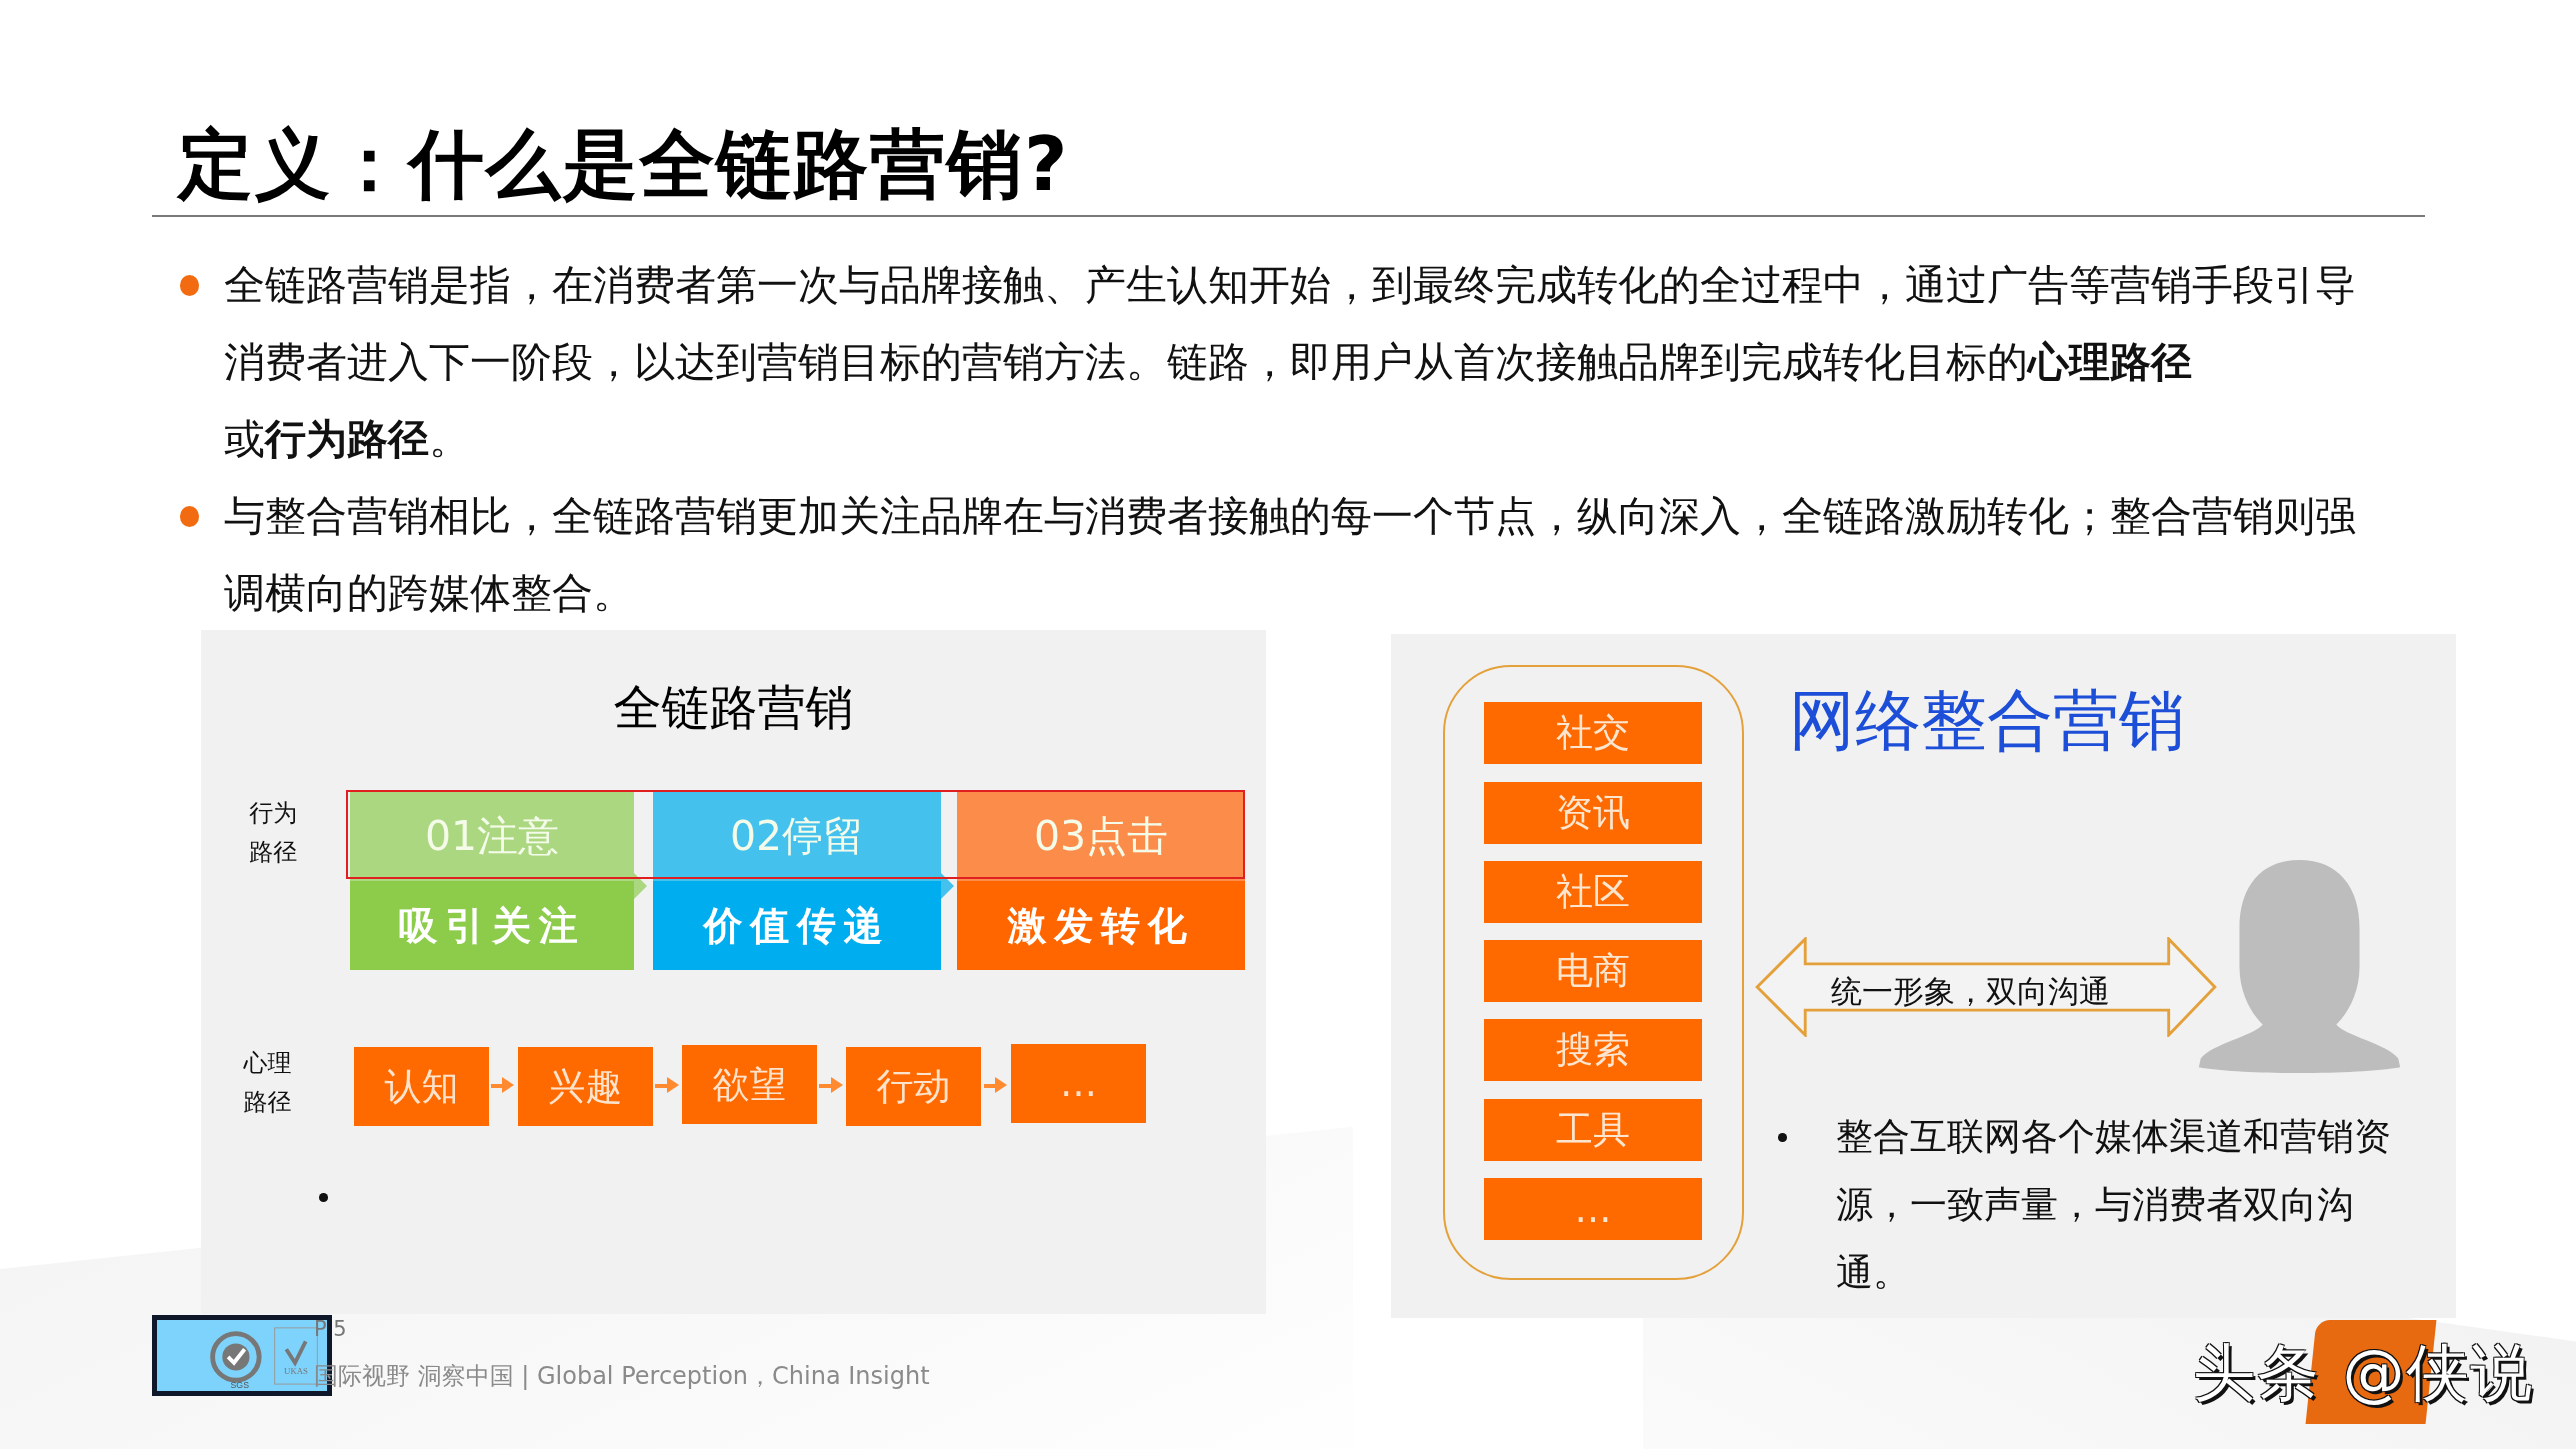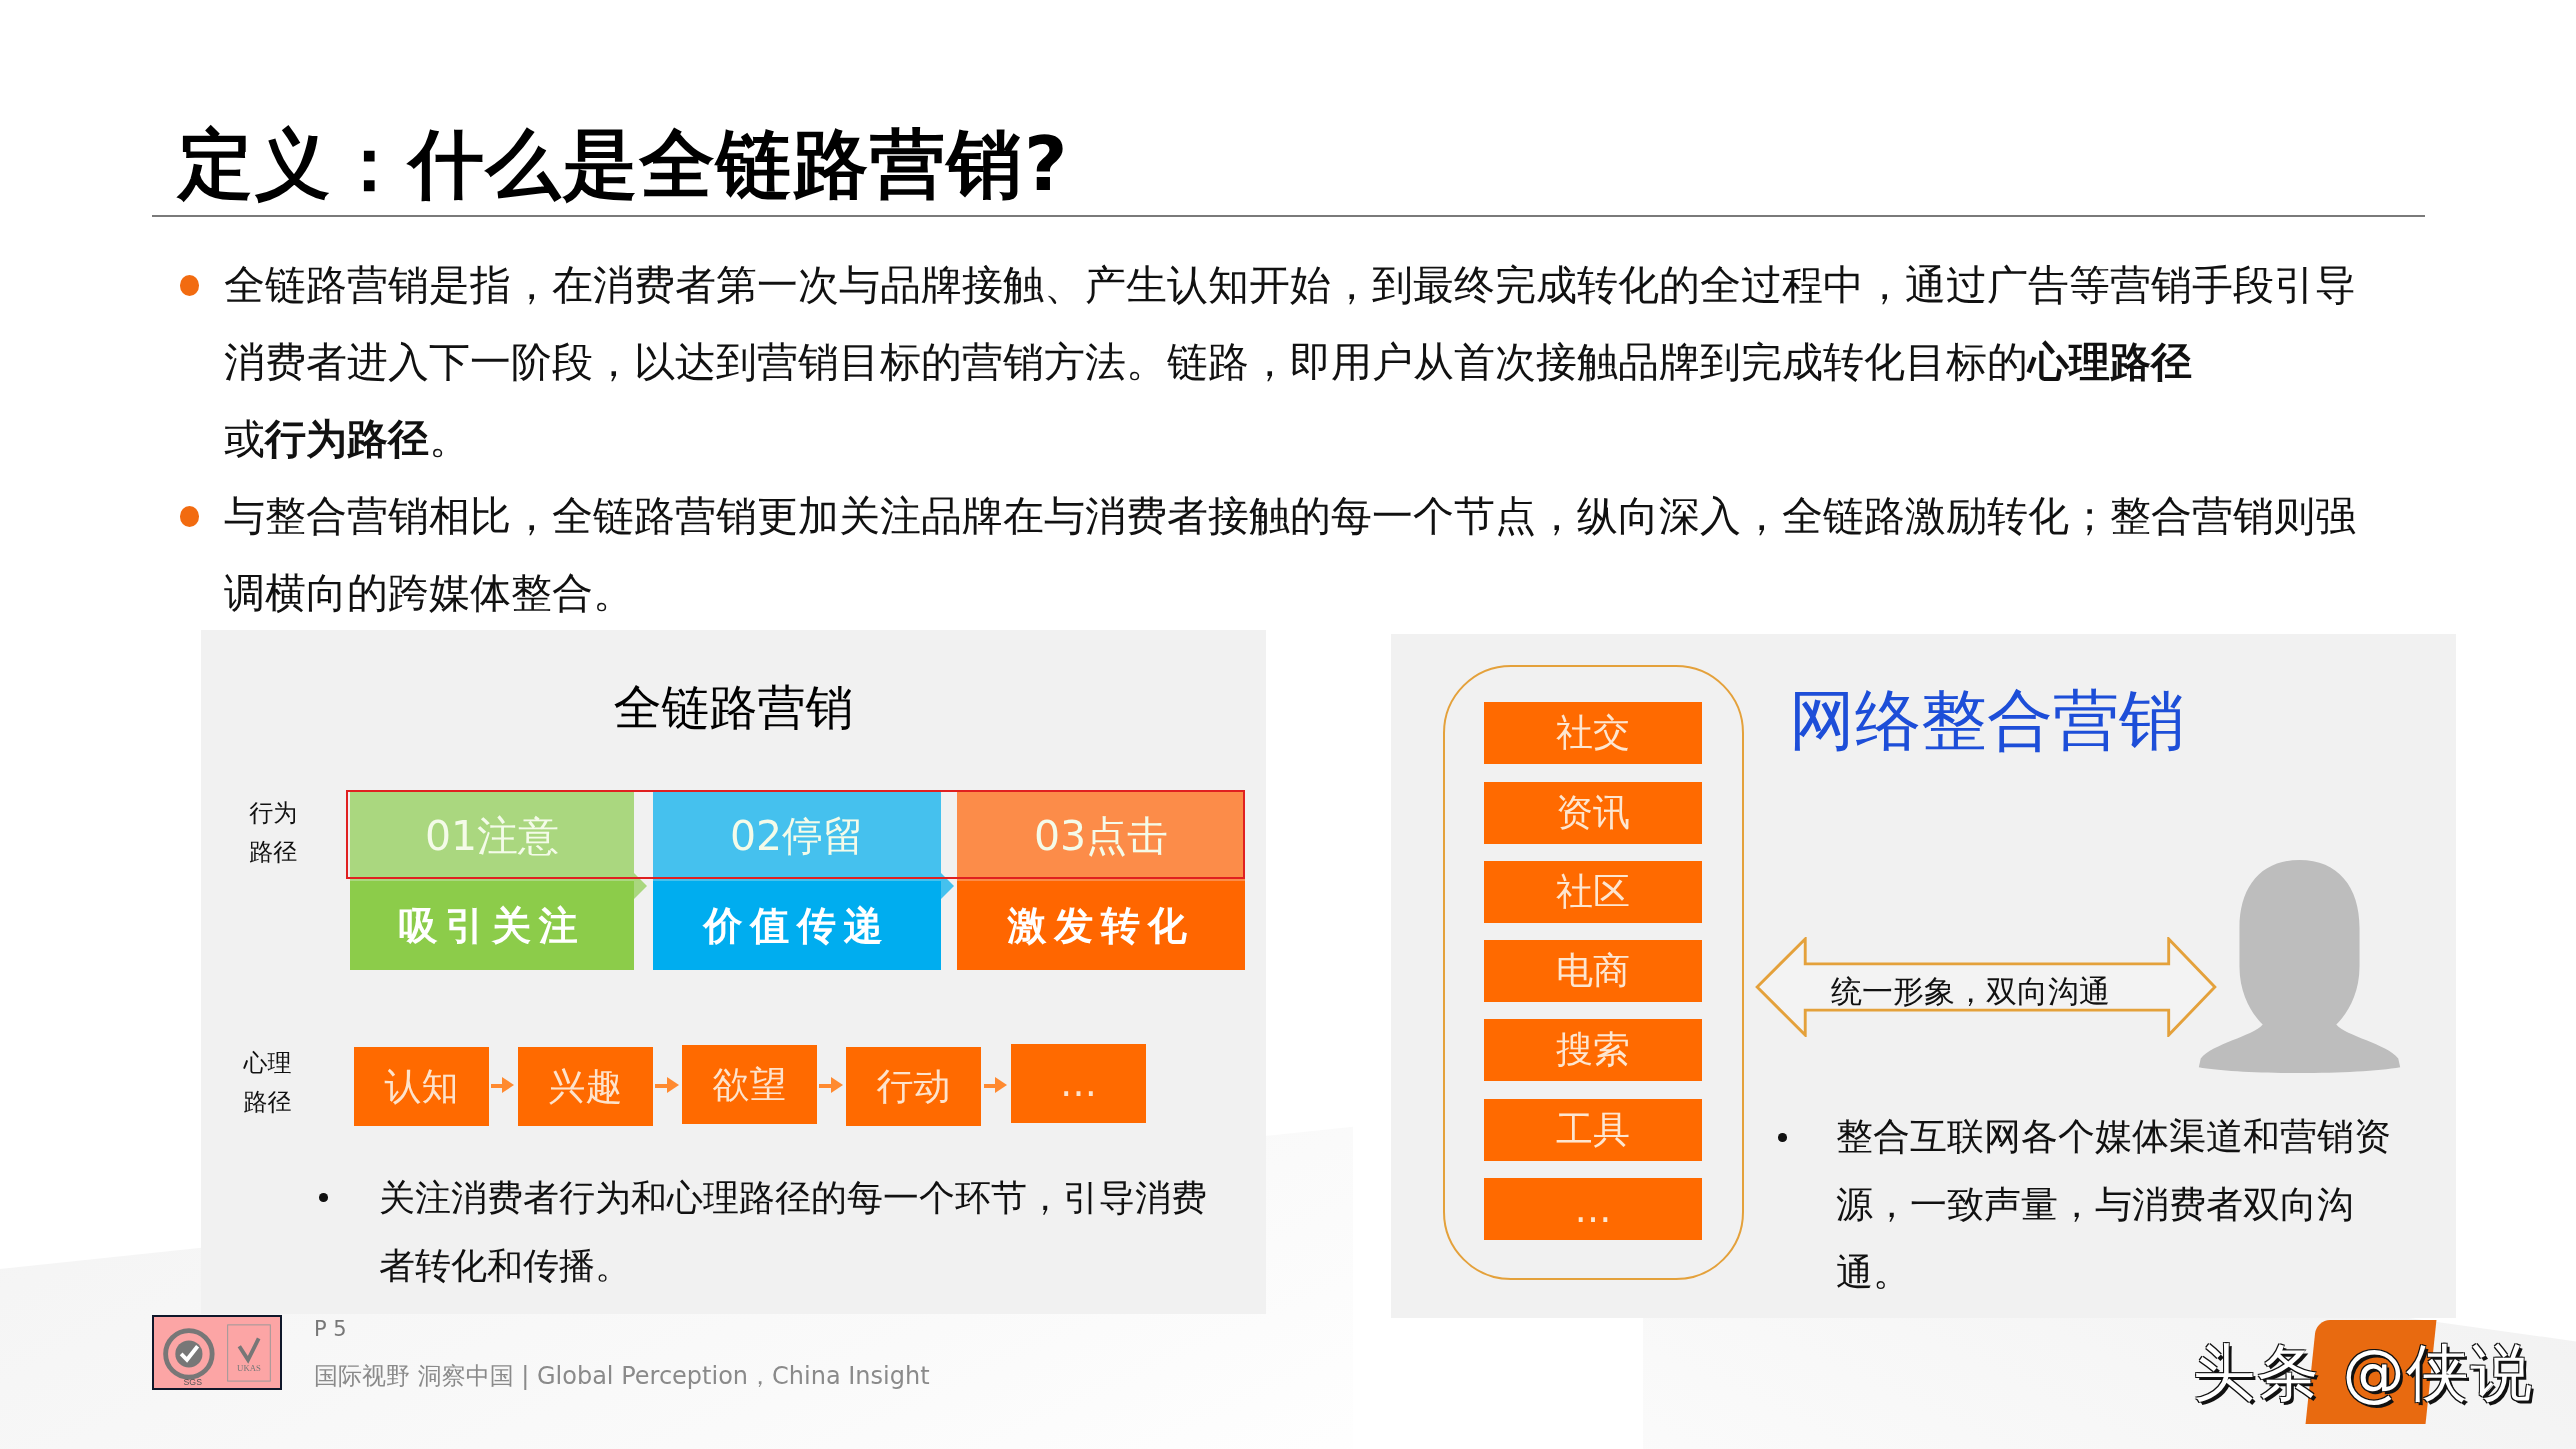--- a/index.html
+++ b/index.html
@@ -48,21 +48,21 @@
 
   .channel-frame { position:absolute; left:1443px; top:665px; width:301px; height:615px;
     border:2.9px solid #e4a13b; border-radius:68px; box-sizing:border-box; }
   .channel { position:absolute; left:1484px; width:218px; height:62px; background:#ff6a00;
     color:#fde6d0; font-size:37px; display:flex; align-items:center; justify-content:center; }
   .panel-title-r { position:absolute; left:1789px; top:676px; font-size:66px; color:#1d4ed8; }
   .arrow-label { position:absolute; left:1831px; top:971px; font-size:31px; color:#111; }
   .right-bullet { position:absolute; left:1836px; top:1103px; width:580px; font-size:37px; line-height:68px; color:#111; }
   .right-bullet .sdot { position:absolute; left:-58px; top:30px; width:8.7px; height:8.7px; border-radius:50%; background:#111; }
 
-  .footer-logo { position:absolute; left:152px; top:1315px; width:126px; height:71px; border:2px solid #0f172a; background:#fca5a5; }
+  .footer-logo { position:absolute; left:152px; top:1315px; width:126px; height:71px; border:5px solid #0f172a; background:#7dd3fc;padding-left:44px; }
   .footer-page { position:absolute; left:314px; top:1317px; font-size:21px; color:#777; }
   .footer-tag { position:absolute; left:314px; top:1360px; font-size:24px; color:#8a8a8a; }
 
   .wm-box { position:absolute; left:2311px; top:1320px; width:120px; height:104px; background:#e86a10; border-radius:13.5px 0 0 0; transform:skewX(-6deg); }
   .wm-text { position:absolute; left:2193px; top:1331px; font-size:62px; color:#fff;
     text-shadow:2.9px 2.9px 0 #111, -1px -1px 0 #111, 1px -1px 0 #111, -1px 1px 0 #111; letter-spacing:1.9px; }
 </style>
 </head>
 <body>
 
@@ -119,21 +119,20 @@
 <div class="psy-box" style="left:682px; top:1045px;">欲望</div>
 <div class="psy-stem" style="left:819px; width:13.5px;"></div>
 <div class="psy-arrow" style="left:831px;"></div>
 <div class="psy-box" style="left:846px;">行动</div>
 <div class="psy-stem" style="left:984px; width:13.5px;"></div>
 <div class="psy-arrow" style="left:995px;"></div>
 <div class="psy-box" style="left:1011px; top:1044px;">…</div>
 
 <div class="sub-bullet" style="left:379px; top:1164px; width:850px;">
   <span class="sdot"></span>
-  <span>关注消费者行为和心理路径的每一个环节，引导消费者转化和传播。</span>
 </div>
 
 <div class="panel panel-right"></div>
 <div class="channel-frame"></div>
 <div class="channel" style="top:702px;">社交</div>
 <div class="channel" style="top:782px;">资讯</div>
 <div class="channel" style="top:861px;">社区</div>
 <div class="channel" style="top:940px;">电商</div>
 <div class="channel" style="top:1019px;">搜索</div>
 <div class="channel" style="top:1099px;">工具</div>

